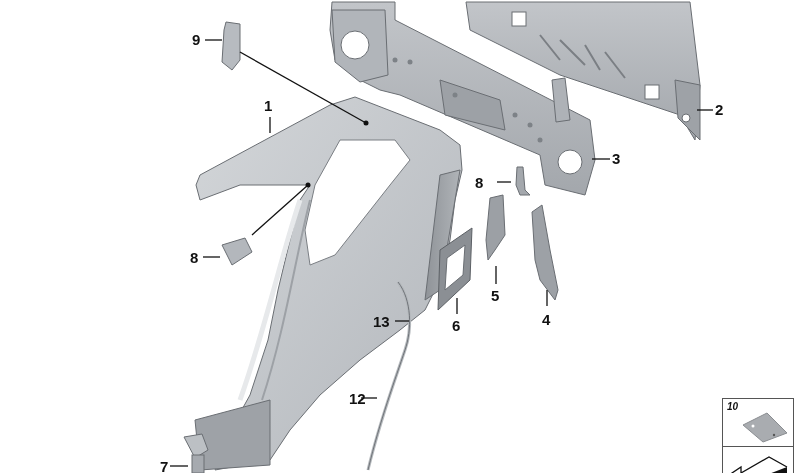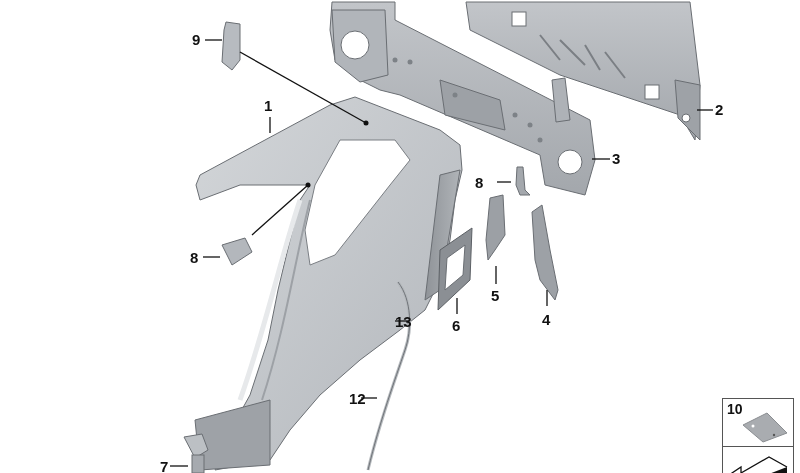--- a/index.html
+++ b/index.html
@@ -3,21 +3,21 @@
 <meta charset="utf-8">
 <style>
   html, body { margin: 0; padding: 0; background: #ffffff; }
   body { width: 800px; height: 473px; overflow: hidden; position: relative;
          font-family: "Liberation Sans", sans-serif; }
   #canvas { position: absolute; left: 0; top: 0; width: 800px; height: 473px; }
   .callout { position: absolute; font-weight: bold; font-size: 15px; color: #111;
              line-height: 1; cursor: pointer; }
   .legend-box { position: absolute; border: 1px solid #555; background: #fff; }
   .legend-cell { position: absolute; left: 0; width: 100%; border-bottom: 1px solid #555; }
-  .legend-num { position: absolute; left: 4px; top: 2px; font-weight: bold; font-size: 14px; color: #111; }
+  .legend-num { position: absolute; left: 4px; top: 2px; font-weight: bold; font-size: 10px; color: #111; font-style: italic; }
 </style>
 </head>
 <body>
 
 <svg id="canvas" viewBox="0 0 800 473" xmlns="http://www.w3.org/2000/svg">
   <defs>
     <linearGradient id="gPanel" x1="0" y1="0" x2="1" y2="1">
       <stop offset="0" stop-color="#d3d6d9"></stop>
       <stop offset="1" stop-color="#b2b6bb"></stop>
     </linearGradient>
@@ -123,21 +123,21 @@
 
 <div class="callout" style="left:192px;top:32px;">9</div>
 <div class="callout" style="left:264px;top:98px;">1</div>
 <div class="callout" style="left:190px;top:250px;">8</div>
 <div class="callout" style="left:715px;top:102px;">2</div>
 <div class="callout" style="left:612px;top:151px;">3</div>
 <div class="callout" style="left:475px;top:175px;">8</div>
 <div class="callout" style="left:491px;top:288px;">5</div>
 <div class="callout" style="left:542px;top:312px;">4</div>
 <div class="callout" style="left:452px;top:318px;">6</div>
-<div class="callout" style="left:395px;top:314px;">13</div>
+<div class="callout" style="left:373px;top:314px;">13</div>
 <div class="callout" style="left:349px;top:391px;">12</div>
 <div class="callout" style="left:160px;top:459px;">7</div>
 
 <div class="legend-box" style="left:722px;top:398px;width:70px;height:80px;">
   <div class="legend-cell" style="top:0;height:47px;">
     <span class="legend-num">10</span>
     <svg style="position:absolute;left:18px;top:12px;" width="48" height="32">
       <polygon points="2,14 26,2 46,22 22,31" fill="#a9acb0" stroke="#8a8d91"></polygon>
       <circle cx="12" cy="15" r="1.5" fill="#fff"></circle>
       <circle cx="33" cy="24" r="1.2" fill="#555"></circle>

